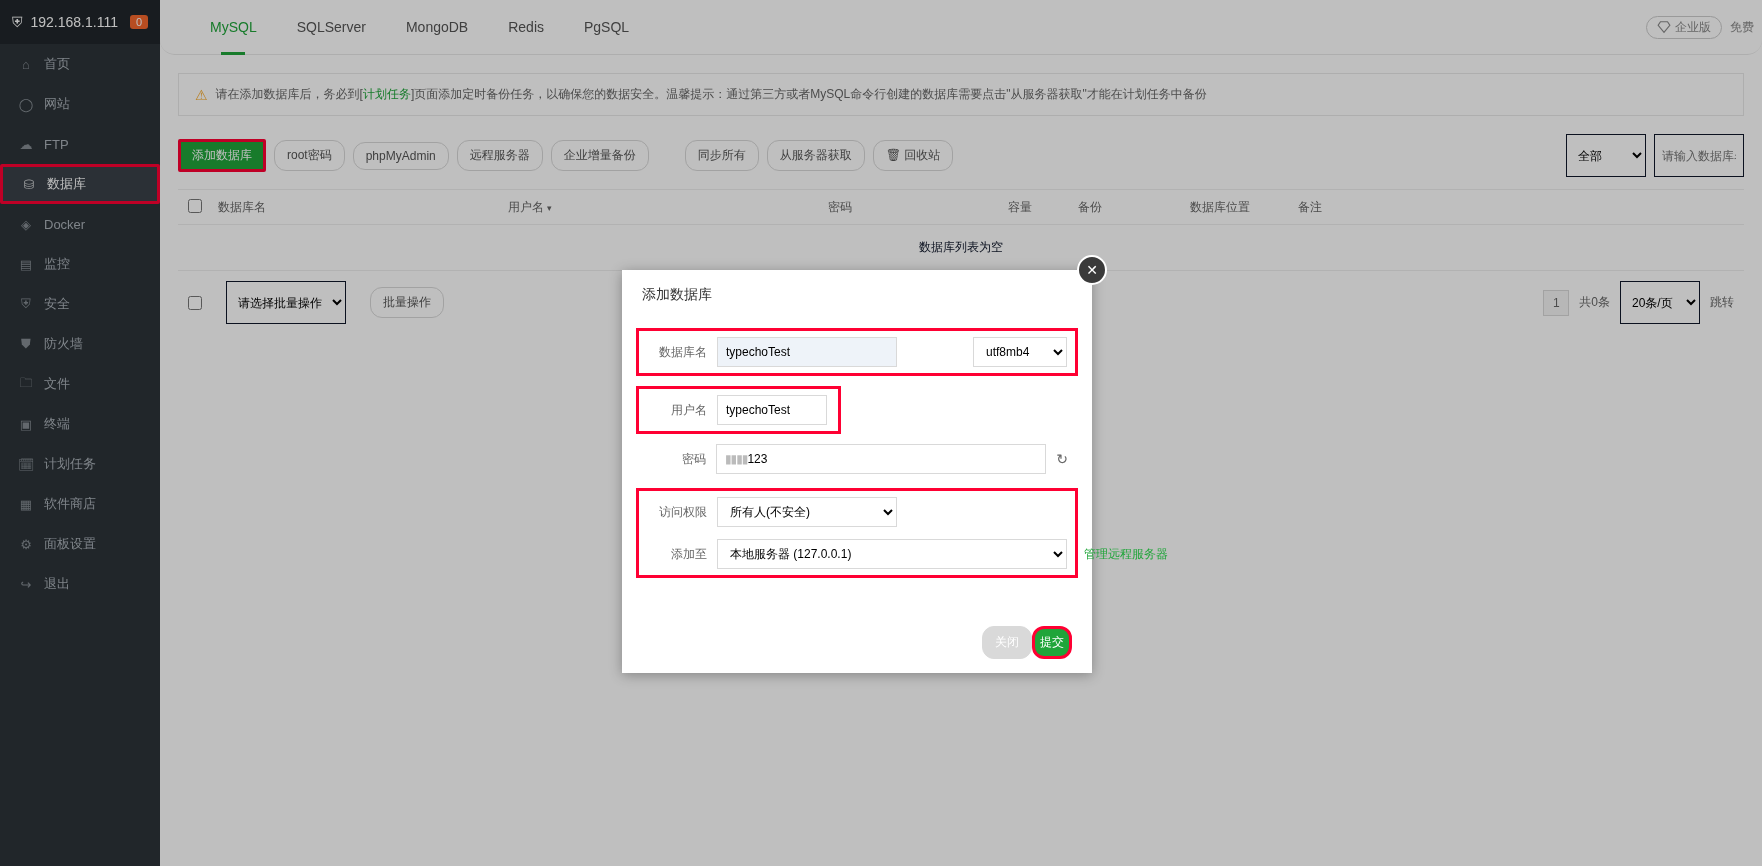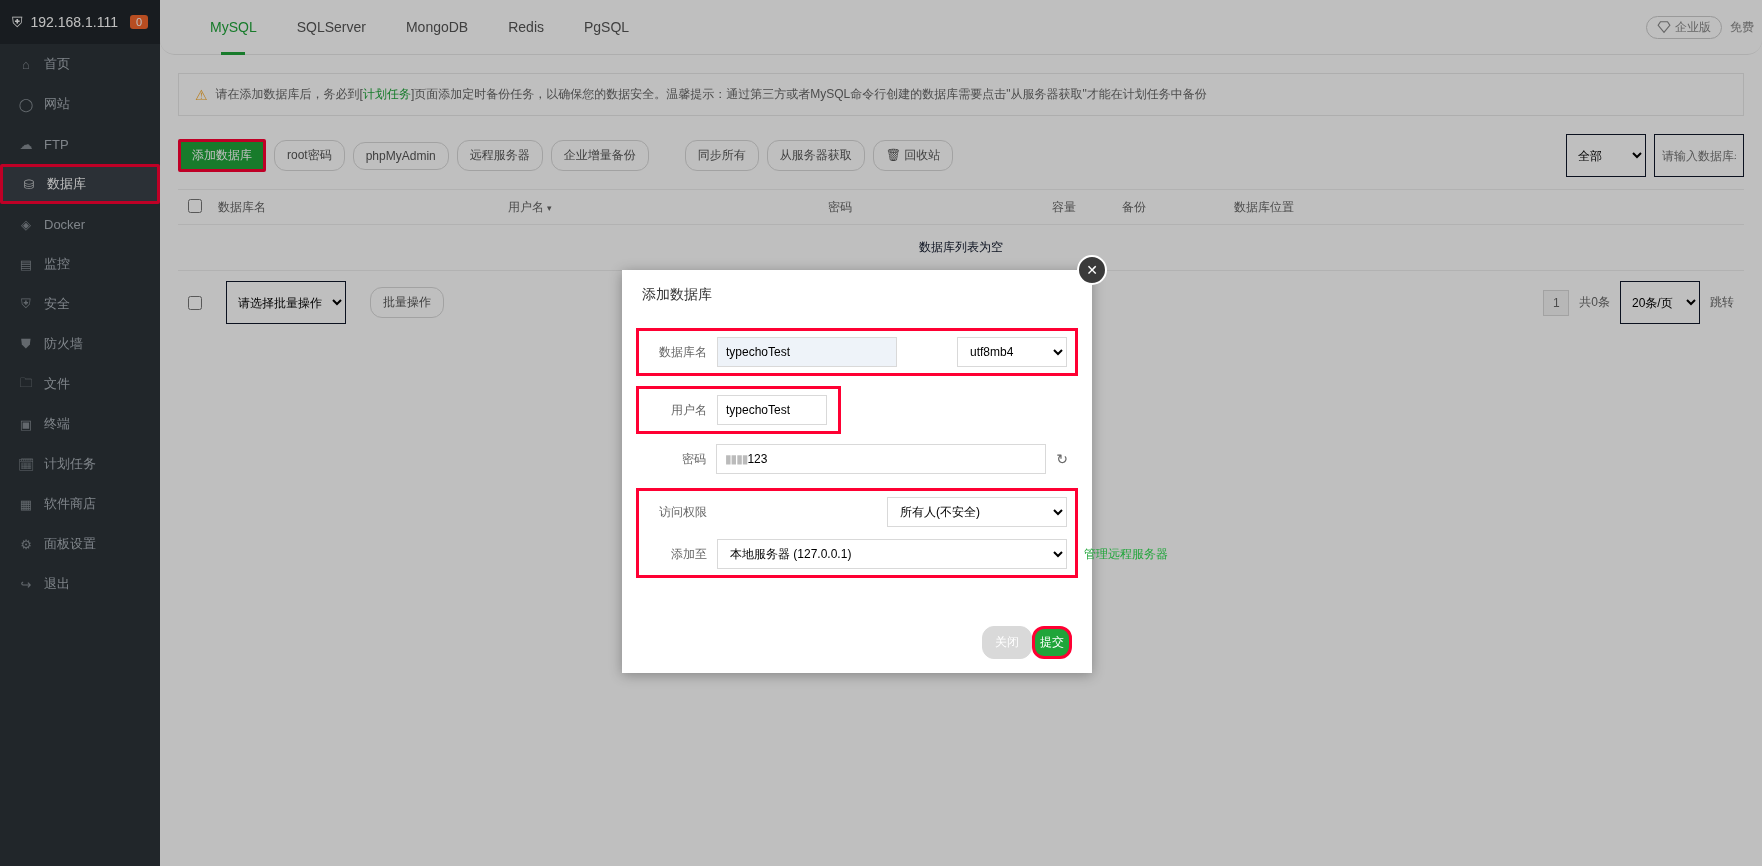--- a/index.html
+++ b/index.html
@@ -31,42 +31,42 @@
 .toolbar-right { margin-left: auto; display: flex; gap: 8px; }
 .select, .input { border: 1px solid #0f172a; background: #fff; padding: 6px 7px; font-size: 12px; height: 43px; }
 .select { min-width: 80px; }
 .search-input { width: 90px; }
 .table-head { display: flex; align-items: center; height: 36px; border-top: 1px solid #eee; border-bottom: 1px solid #eee; margin-top: 12px; font-size: 12px; color: #666; padding: 0 10px; }
 .th { }
 .th.cb { width: 30px; }
 .th.name { width: 290px; }
 .th.user { width: 320px; }
 .th.pwd { width: 180px; }
-.th.cap { width: 70px; margin-left: 44px; }
+.th.cap { width: 70px; }
 .th.backup { width: 112px; }
 .th.loc { width: 108px; }
 .th.note { flex: 1; }
 .sort-icon { font-size: 9px; margin-left: 3px; }
 .empty-row { text-align: center; padding: 14px 0; color: #0f172a; font-size: 12px; border-bottom: 1px solid #eee; }
 .batch-row { display: flex; align-items: center; padding: 10px 10px; gap: 24px; }
 .batch-row .pager { margin-left: auto; display: flex; align-items: center; gap: 10px; color: #666; }
 .pager .page-num { border: 1px solid #d9d9d9; background: #f5f5f5; width: 26px; height: 26px; display: flex; align-items: center; justify-content: center; }
 .modal-overlay { position: absolute; left: 0; top: 0; right: 0; bottom: 0; background: rgba(0,0,0,0.25); }
 .modal { position: absolute; left: 622px; top: 270px; width: 470px; background: #fff; box-shadow: 0 2px 12px rgba(0,0,0,0.3); }
 .modal-close { position: absolute; right: -15px; top: -15px; width: 30px; height: 30px; border-radius: 50%; background: #3a3a3a; color: #fff; border: 2px solid #fff; display: flex; align-items: center; justify-content: center; cursor: pointer; font-size: 14px; }
 .modal-title { padding: 16px 20px; font-size: 14px; color: #333; }
 .modal-body { padding: 8px 24px 20px; }
 .form-row { display: flex; align-items: center; margin-bottom: 14px; }
 .form-row.boxed { border: 3px solid #f03; padding: 6px 8px; margin-left: -10px; margin-right: -10px; margin-bottom: 10px; }
 .form-row.boxed2 { border: 3px solid #f03; padding: 6px 8px; margin-left: -10px; margin-right: -10px; }
 .form-label { width: 60px; text-align: right; color: #666; font-size: 12px; margin-right: 10px; }
 .form-input { flex: 1; border: 1px solid #d9d9d9; height: 30px; padding: 0 8px; font-size: 12px; }
 .form-input.short { flex: 0 0 180px; }
 .form-select { border: 1px solid #d9d9d9; height: 30px; padding: 0 8px; font-size: 12px; background: #fff; }
-.charset-sel { width: 110px; margin-left: 10px; }
+.charset-sel { width: 94px; margin-left: 10px; }
 .smudge { color: #bbb; letter-spacing: -1px; }
 .refresh-icon { margin-left: 10px; color: #666; cursor: pointer; font-size: 14px; }
 .link-green { color: #20a53a; font-size: 12px; margin-left: 10px; }
 .modal-footer { padding: 14px 20px; display: flex; justify-content: flex-end; gap: 0; }
 .btn.submit-boxed { border: 3px solid #f03; padding: 5px 5px; }
 input[type=checkbox]{ width:14px; height:14px; }
 </style>
 </head>
 <body>
 
@@ -177,20 +177,21 @@
     </div>
 
     <div class="table-head">
       <div class="th cb"><input type="checkbox" style=""></div>
       <div class="th name"><span>数据库名</span></div>
       <div class="th user"><span>用户名</span><span class="sort-icon">▾</span></div>
       <div class="th pwd">密码</div>
       <div class="th cap">容量</div>
       <div class="th backup">备份</div>
       <div class="th loc">数据库位置</div>
+      <div class="th note">备注</div>
     </div>
     <div class="empty-row">数据库列表为空</div>
 
     <div class="batch-row">
       <input type="checkbox" style="">
       <select class="select"><option>请选择批量操作</option></select>
       <button class="btn">批量操作</button>
       <div class="pager">
         <span class="page-num">1</span>
         <span>共0条</span>
@@ -220,21 +221,21 @@
     </div>
     <div class="form-row">
       <span class="form-label">密码</span>
       <div class="form-input" style="display:flex;align-items:center;">
           <span class="smudge">▮▮▮▮</span>
           <span>123</span>
         </div>
       <span class="refresh-icon">↻</span>
     </div>
     <div class="form-row boxed2" style="flex-direction:column; align-items:stretch; gap:12px;">
-      <div style="display:flex; align-items:center;justify-content:space-between;">
+      <div style="display:flex; align-items:center;">
         <span class="form-label">访问权限</span>
         <select class="form-select" style="width:180px;"><option>所有人(不安全)</option></select>
       </div>
       <div style="display:flex; align-items:center;">
         <span class="form-label">添加至</span>
         <select class="form-select" style="flex:1;"><option>本地服务器 (127.0.0.1)</option></select>
         <a class="link-green" style="position:absolute; right:-76px;">管理远程服务器</a>
       </div>
     </div>
   </div>

